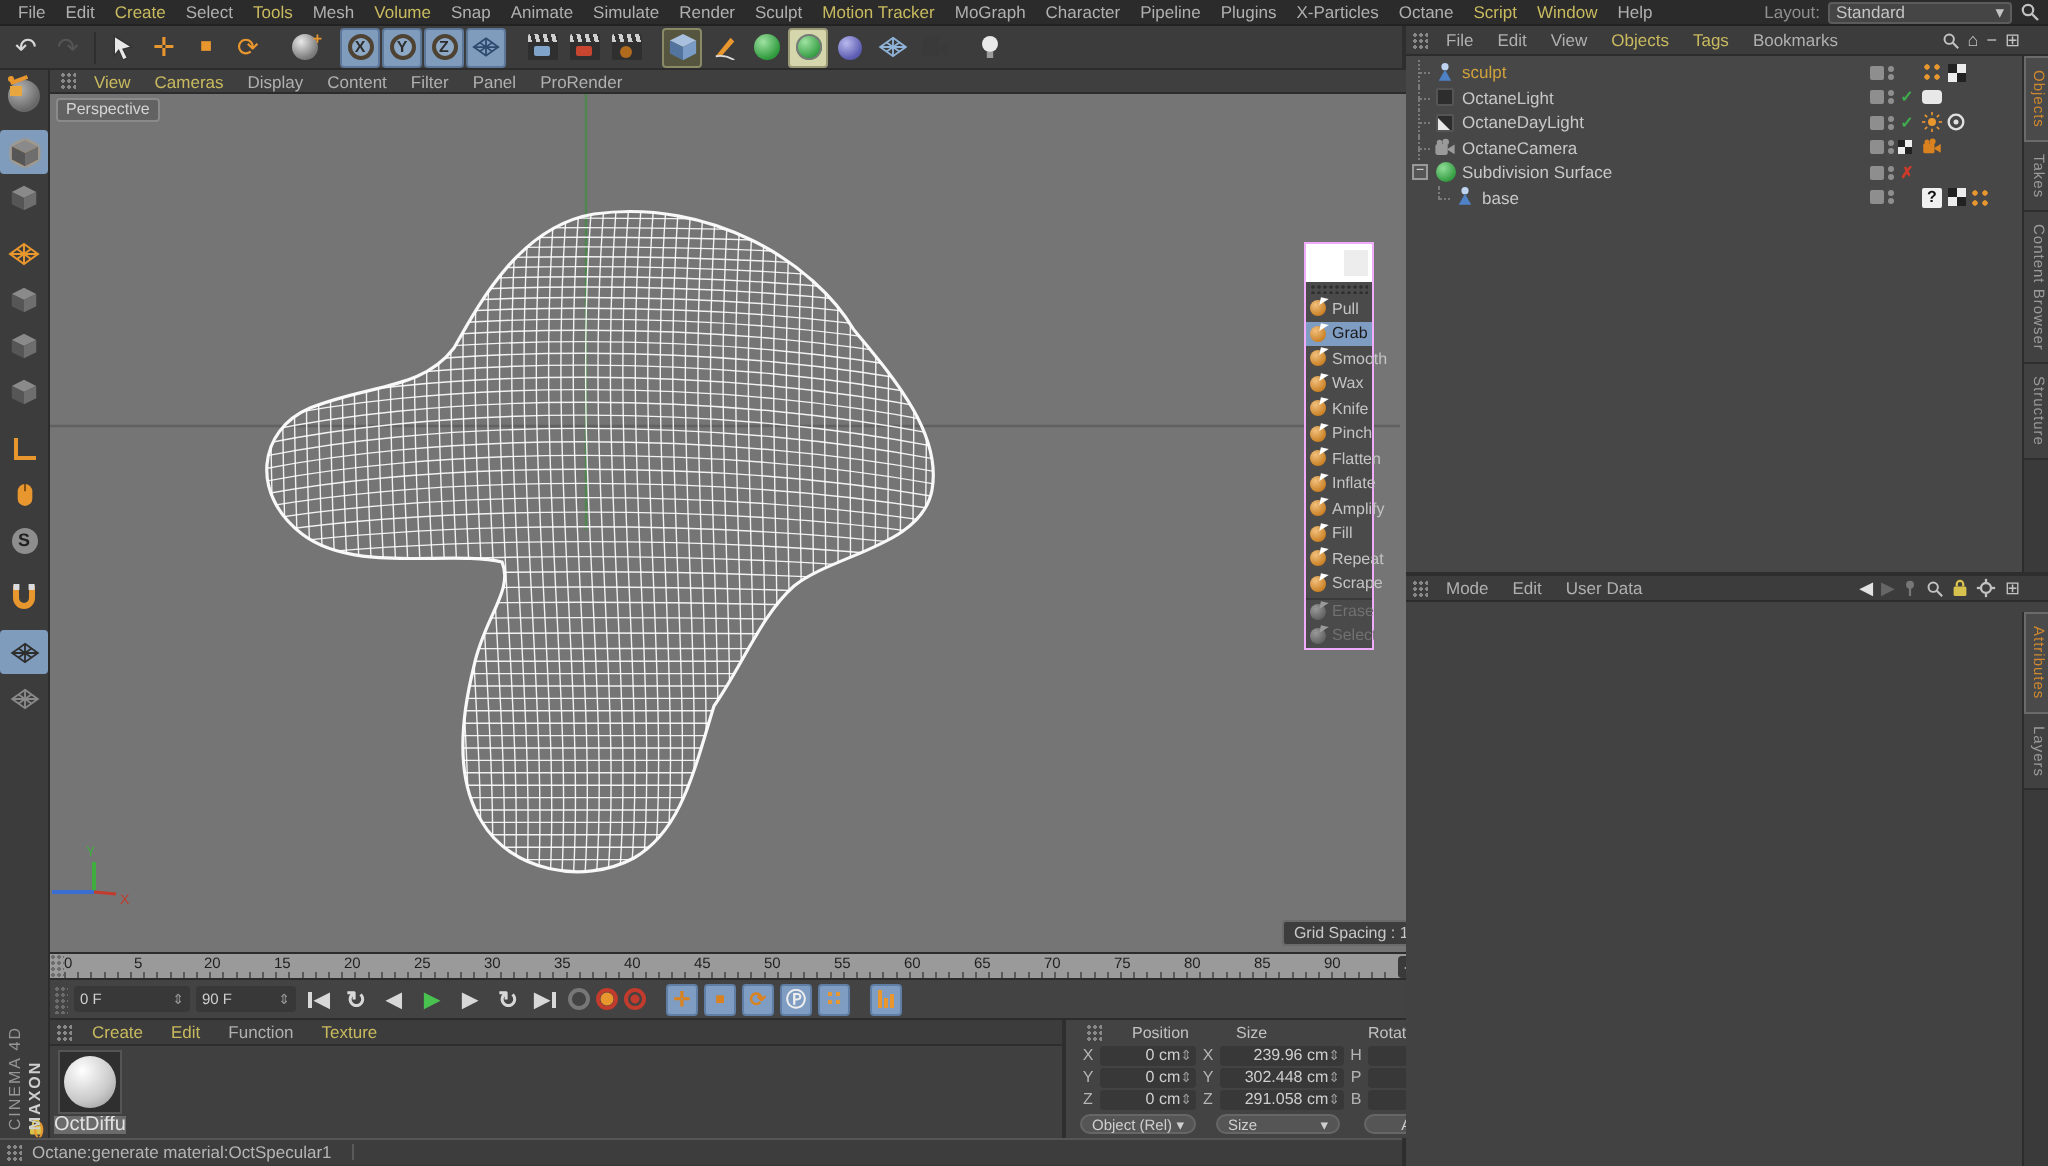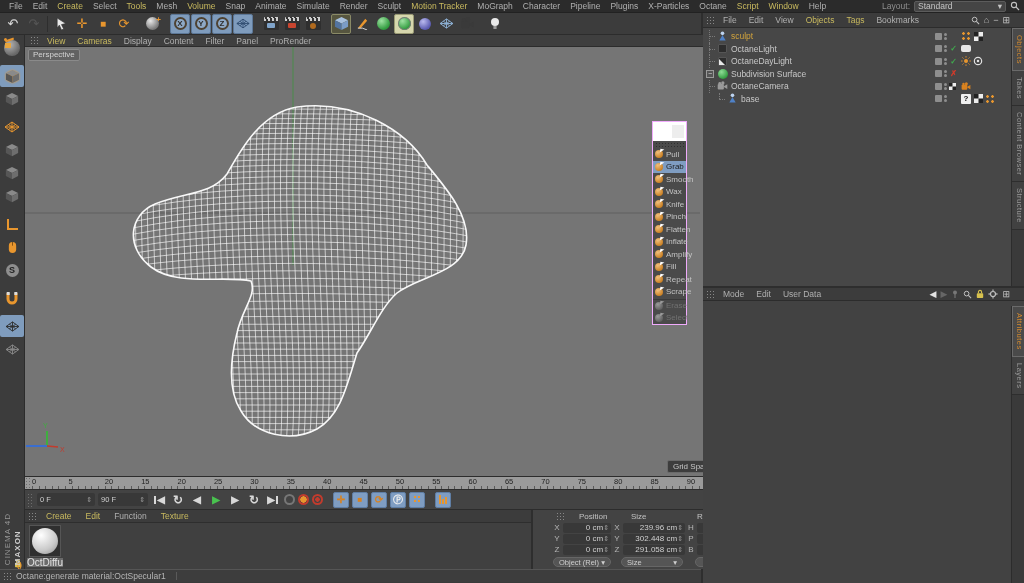--- a/index.html
+++ b/index.html
@@ -100,21 +100,21 @@
   .bottomrow{height:60px;display:flex;border-top:1px solid #2c2c2c}
   .materials{width:506px;background:#404040;display:flex;flex-direction:column}
   .mat-head{height:14px;background:#3c3c3c;display:flex;align-items:center;border-bottom:1px solid #2e2e2e}
   .mat-head .mi{padding:0 7px;font-size:8.5px;color:#b0b0b0}
   .mat-head .mi.hl{color:#c9ba5f}
   .mat-body{flex:1;padding:2px 2px}
   .mat-item{width:36px;display:flex;flex-direction:column;align-items:center}
   .mat-thumb{width:32px;height:32px;background:#2f2f2f;position:relative;border:1px solid #555}
   .mat-thumb::after{content:"";position:absolute;inset:2px;border-radius:50%;background:radial-gradient(circle at 35% 28%,#ffffff,#c9c9c9 60%,#8e8e8e)}
   .mat-name{width:36px;font-size:10px;color:#e2e2e2;background:#6b6b6b;text-align:left;overflow:hidden;white-space:nowrap;line-height:9px;margin-top:1px}
-  .coords{flex:1;background:#434343;border-left:2px solid #2e2e2e;padding:1px 20px;display:flex;flex-direction:column;font-size:8px}
+  .coords{flex:1;background:#434343;border-left:2px solid #2e2e2e;padding:1px 7px;display:flex;flex-direction:column;font-size:8px}
   .coord-head{display:flex;align-items:center;height:11px;color:#c2c2c2}
   .coord-head b{font-weight:normal}
   .coord-head .h1{margin-left:12px;width:52px}.coord-head .h2{width:66px}.coord-head .h3{width:40px}
   .crow{display:flex;align-items:center;height:11px;gap:2px;color:#b5b5b5}
   .crow .al{width:8px;text-align:center}
   .cfield{height:10px;background:#383838;border-radius:2px;color:#cfcfcf;display:flex;align-items:center;justify-content:flex-end;padding:0 2px}
   .cf1{width:48px}.cf2{width:62px}.cf3{width:38px}
   .cbot{display:flex;align-items:center;gap:4px;margin-top:1px;height:12px}
   .pill{background:#555;border:1px solid #666;border-radius:6px;color:#cfcfcf;font-size:7.5px;height:10px;display:flex;align-items:center;justify-content:center;padding:0 5px}
   .pill.dd{justify-content:space-between;width:58px}
@@ -984,64 +984,64 @@
               </span>
             <span class="tag">
                 <svg class="sic" width="10" height="10">
                   <use href="#i-target"></use>
                 </svg>
               </span>
           </span>
         </div>
 
         <div class="orow">
+          <span class="tree"></span>
+          <span class="oicon">
+              <svg class="sic" width="12" height="10" style="color:#9a9a9a">
+                <use href="#i-cam"></use>
+              </svg>
+            </span>
+          <span class="oname">OctaneCamera</span>
+          <span class="octrl">
+              <span class="vis-sq"></span>
+              <span class="vis-dots">
+                <i></i>
+                <i></i>
+              </span>
+              <span class="st">
+                <svg class="sic" width="7" height="7">
+                  <use href="#i-checker"></use>
+                </svg>
+              </span>
+            </span>
+          <span class="otags">
+              <span class="tag">
+                <svg class="sic" width="11" height="9" style="color:#d9821f">
+                  <use href="#i-cam"></use>
+                </svg>
+              </span>
+            </span>
+        </div>
+
+        <div class="orow">
           <span class="expander">−</span>
           <span class="oicon">
               <span class="sds-ball"></span>
             </span>
           <span class="oname">Subdivision Surface</span>
           <span class="octrl">
               <span class="vis-sq"></span>
               <span class="vis-dots">
                 <i></i>
                 <i></i>
               </span>
               <span class="st red">✗</span>
             </span>
         </div>
 
-        <div class="orow">
-          <span class="tree"></span>
-          <span class="oicon">
-              <svg class="sic" width="12" height="10" style="color:#9a9a9a">
-                <use href="#i-cam"></use>
-              </svg>
-            </span>
-          <span class="oname">OctaneCamera</span>
-          <span class="octrl">
-              <span class="vis-sq"></span>
-              <span class="vis-dots">
-                <i></i>
-                <i></i>
-              </span>
-              <span class="st">
-                <svg class="sic" width="7" height="7">
-                  <use href="#i-checker"></use>
-                </svg>
-              </span>
-            </span>
-          <span class="otags">
-              <span class="tag">
-                <svg class="sic" width="11" height="9" style="color:#d9821f">
-                  <use href="#i-cam"></use>
-                </svg>
-              </span>
-            </span>
-        </div>
-
         <div class="orow" style="padding-left:10px">
           <span class="tree end"></span>
           <span class="oicon">
               <svg class="sic" width="11" height="11">
                 <use href="#i-joint"></use>
               </svg>
             </span>
           <span class="oname">base</span>
           <span class="octrl">
               <span class="vis-sq"></span>

